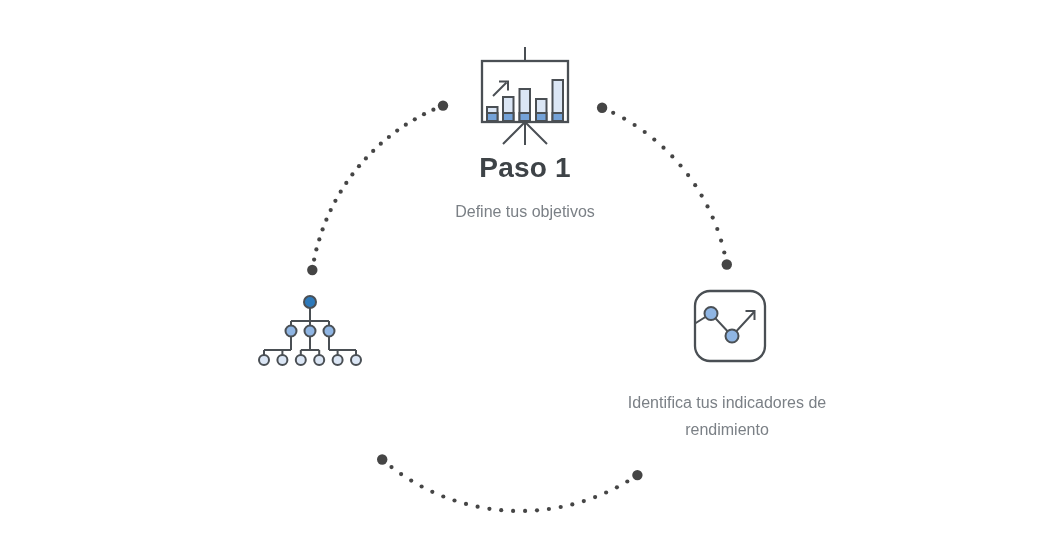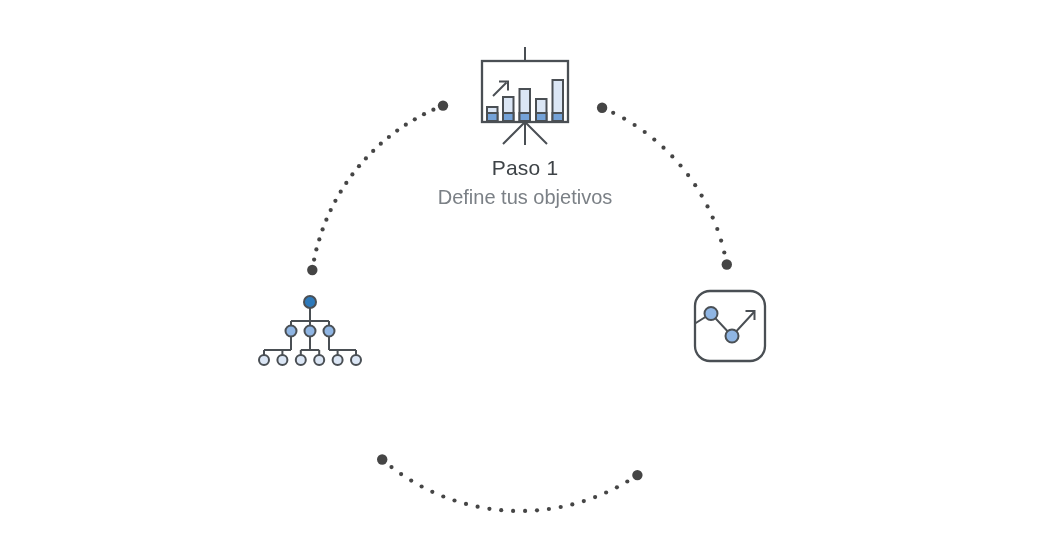--- a/index.html
+++ b/index.html
@@ -18,22 +18,22 @@
   .canvas{position:relative;width:1045px;height:555px;background:var(--bg);overflow:hidden;}
   .arcs{position:absolute;left:0;top:0;width:1045px;height:555px;}
   .icon{position:absolute;}
   .icon-easel{left:470px;top:44px;width:110px;height:105px;}
   .icon-linechart{left:692px;top:288px;width:76px;height:76px;}
   .icon-tree{left:255px;top:293px;width:110px;height:80px;}
   .label{position:absolute;transform:translateX(-50%);text-align:center;}
   .label-1{left:525px;top:155px;width:320px;}
   .label-2{left:727px;top:372px;width:264px;}
   .label-3{left:309px;top:381px;width:320px;}
-  .step-title{font-size:21px;font-weight:400;color:var(--title);line-height:26px;letter-spacing:.2px;}
-  .step-subtitle{font-size:20px;font-weight:400;color:var(--subtitle);line-height:27px;margin-top:3px;}
+  .step-title{font-size:28px;font-weight:700;color:var(--title);line-height:26px;letter-spacing:.2px;}
+  .step-subtitle{font-size:16px;font-weight:400;color:var(--subtitle);line-height:27px;margin-top:17px;}
   
   .ln{fill:none;stroke:var(--stroke);stroke-width:2;}
   .frame{fill:#ffffff;stroke:var(--stroke);stroke-width:2.3;}
   .bar-light{fill:var(--blue-light);stroke:var(--stroke);stroke-width:2;}
   .bar-dark{fill:var(--blue-bar);stroke:var(--stroke);stroke-width:2;}
   .node-dark{fill:var(--blue-dark);stroke:var(--stroke);stroke-width:2;}
   .node-mid{fill:var(--blue-mid);stroke:var(--stroke);stroke-width:2;}
   .node-light{fill:var(--blue-light);stroke:var(--stroke);stroke-width:2;}
 </style>
 </head>
@@ -131,20 +131,21 @@
   </div>
 
   <svg class="icon icon-linechart" viewBox="0 0 76 76">
     <rect class="frame" x="3" y="3" width="70" height="70" rx="15"></rect>
     <path class="ln" d="M3,35.5 L19,25.5 L40,48 L62.5,23.5"></path>
     <path class="ln" d="M53.5,23 L62.5,23 L62.5,32"></path>
     <circle class="node-mid" cx="19" cy="25.5" r="6.5"></circle>
     <circle class="node-mid" cx="40" cy="48" r="6.5"></circle>
   </svg>
   <div class="label label-2">
+    <div class="step-subtitle">Identifica tus indicadores de rendimiento</div>
   </div>
 
   <svg class="icon icon-tree" viewBox="0 0 110 80">
     <path class="ln" d="M55,15 L55,28 M36,28 L74,28 M36,28 L36,32.5 M55,28 L55,32.5 M74,28 L74,32.5"></path>
     <path class="ln" d="M36,43.5 L36,57 M9,57 L36,57 M9,57 L9,62 M27.4,57 L27.4,62"></path>
     <path class="ln" d="M55,43.5 L55,57 M45.8,57 L64.2,57 M45.8,57 L45.8,62 M64.2,57 L64.2,62"></path>
     <path class="ln" d="M74,43.5 L74,57 M74,57 L101,57 M82.6,57 L82.6,62 M101,57 L101,62"></path>
     <circle class="node-dark" cx="55" cy="9" r="6"></circle>
     <circle class="node-mid" cx="36" cy="38" r="5.5"></circle>
     <circle class="node-mid" cx="55" cy="38" r="5.5"></circle>

